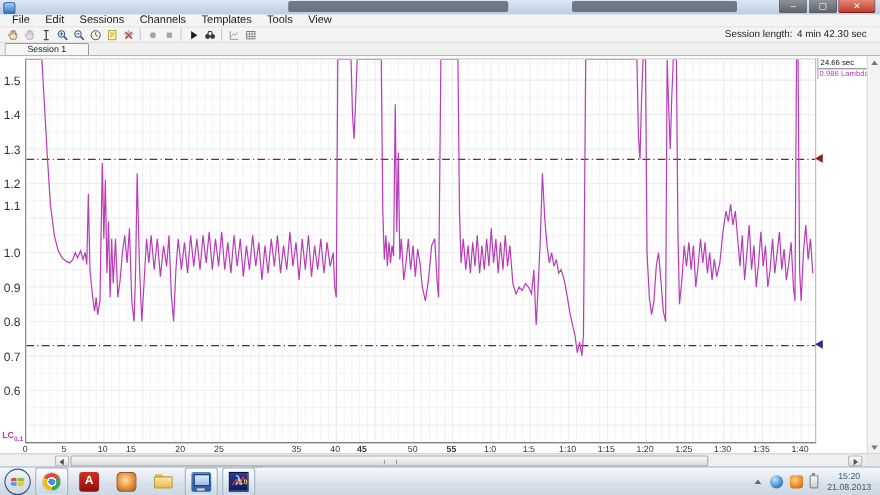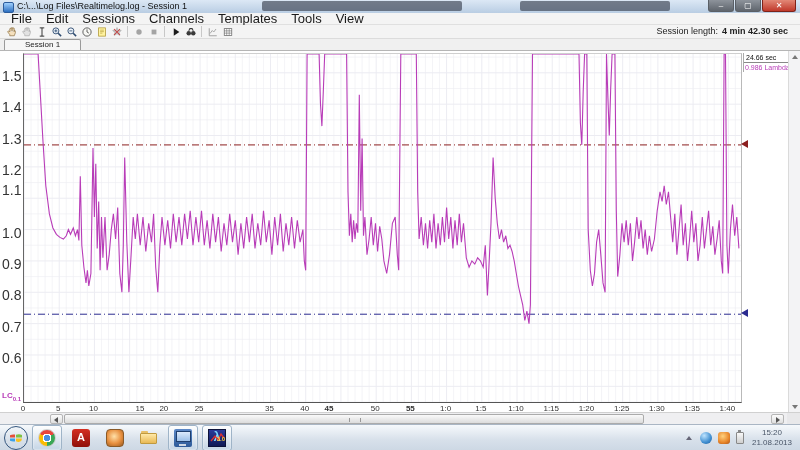--- a/index.html
+++ b/index.html
@@ -10,39 +10,39 @@
   #titlebar{position:absolute;left:0;top:0;width:800px;height:13px;background:linear-gradient(#dce8f5,#b9cde3);border-bottom:1px solid #8fa8c4;overflow:hidden;}
   .bg-blob{position:absolute;top:1px;height:10px;background:rgba(45,52,66,.6);border-radius:2px;}
   #win-icon{position:absolute;left:3px;top:2px;width:9px;height:9px;background:linear-gradient(#9fd0ff,#2d6fc0);border:1px solid #2c5c9c;border-radius:2px;}
   #win-title{position:absolute;left:17px;top:1px;font-size:9px;color:#111;white-space:nowrap;}
   #win-btns{position:absolute;right:4px;top:0;display:flex;}
   .wbtn{width:26px;height:12px;margin-left:1px;border:1px solid #5a5f66;border-top:none;border-radius:0 0 3px 3px;background:linear-gradient(#8d939b,#5f656d);color:#fff;font-size:8px;line-height:11px;text-align:center;box-sizing:border-box;}
   .wbtn.close{width:34px;background:linear-gradient(#e28876,#c0392b);border-color:#7e2218;}
 
   
   #menubar{position:absolute;left:0;top:13px;width:800px;height:12px;background:#f4f4f4;border-bottom:1px solid #e0e0e0;display:flex;align-items:center;padding-left:4px;box-sizing:border-box;}
-  .menu-item{font-size:13px;color:#1a1a1a;padding:0 7px;line-height:12px;}
+  .menu-item{font-size:10px;color:#1a1a1a;padding:0 7px;line-height:12px;}
 
   
   #toolbar{position:absolute;left:0;top:25px;width:800px;height:14px;background:#f4f4f4;border-bottom:1px solid #dcdcdc;display:flex;align-items:center;padding-left:4px;box-sizing:border-box;}
   .tbtn{width:15px;height:13px;display:flex;align-items:center;justify-content:center;}
   .tbtn svg{width:12px;height:12px;}
   .tb-sep{width:1px;height:11px;background:#c8c8c8;margin:0 3px;}
   #session-length{position:absolute;right:12px;top:1px;font-size:9px;color:#222;}
-  #session-length b{font-weight:bold;margin-left:4px;}
+  #session-length b{font-weight:normal;margin-left:4px;}
 
   
   #tabstrip{position:absolute;left:0;top:39px;width:800px;height:11px;background:#f0f0f0;}
   .tab{position:absolute;left:4px;top:0;height:10px;padding:0 20px;background:#f6f6f6;border:1px solid #9a9a9a;border-bottom:none;font-size:8px;line-height:10px;color:#222;border-radius:2px 2px 0 0;}
 
   
   #chart{position:absolute;left:0;top:50px;width:800px;height:362px;background:#ffffff;border-top:1px solid #b5b5b5;box-sizing:border-box;}
   #plot{position:absolute;left:23px;top:2px;width:717px;height:348px;border-left:1px solid #666;border-bottom:1px solid #555;border-right:1px solid #b9b9b9;border-top:1px solid #cfcfcf;box-sizing:content-box;background:#fff;}
   #plot svg{display:block;}
-  .ytick{position:absolute;left:2px;width:18px;text-align:left;font-size:14px;color:#333;}
+  .ytick{position:absolute;left:2px;width:18px;text-align:center;font-size:11px;color:#333;}
   .xtick{position:absolute;top:353px;width:26px;margin-left:-13px;text-align:center;font-size:8px;color:#333;}
   #axis-ch-label{position:absolute;left:2px;top:340px;font-size:8px;color:#b83cb8;font-weight:bold;}
   #axis-ch-label .sub{font-size:6px;vertical-align:-3px;}
   .thr-arrow{position:absolute;left:741px;width:0;height:0;border-top:4px solid transparent;border-bottom:4px solid transparent;border-right:7px solid #000;}
   #readout{position:absolute;left:743px;top:2px;width:44px;background:#fff;border-left:1px solid #aaa;font-size:7px;line-height:9px;}
   #readout .r-time{color:#111;border-bottom:1px solid #888;padding-left:2px;white-space:nowrap;}
   #readout .r-val{color:#b83cb8;padding-left:1px;white-space:nowrap;}
   
   #vscroll{position:absolute;left:788px;top:0;width:12px;height:362px;background:#f3f3f5;border-left:1px solid #dadada;box-sizing:border-box;}
   .vs-arrow{position:absolute;left:3px;width:0;height:0;border-left:3px solid transparent;border-right:3px solid transparent;}
@@ -90,21 +90,20 @@
 </style>
 </head>
 <body>
 
 <div id="app">
 
   <div id="titlebar">
     <div class="bg-blob" style="left:262px;width:200px;"></div>
     <div class="bg-blob" style="left:520px;width:150px;"></div>
     <div id="win-icon"></div>
-    <div id="win-title">C:\...\Log Files\Realtimelog.log - Session 1</div>
     <div id="win-btns">
         <span class="wbtn">–</span>
         <span class="wbtn">▢</span>
         <span class="wbtn close">✕</span>
       </div>
   </div>
 
   <div id="menubar">
       <span class="menu-item">File</span>
       <span class="menu-item">Edit</span>
@@ -349,21 +348,21 @@
       <div class="r-time">24.66 sec</div>
       <div class="r-val">0.986 Lambda</div>
     </div>
     <div id="vscroll">
       <div class="vs-arrow vs-up"></div>
       <div class="vs-arrow vs-down"></div>
     </div>
   <div class="xtick" style="left: 23px;">0</div>
       <div class="xtick" style="left: 58.2161px;">5</div>
       <div class="xtick" style="left: 93.4322px;">10</div>
-      <div class="xtick" style="left: 140px;">15</div>
+      <div class="xtick" style="left: 119px;">15</div>
       <div class="xtick" style="left: 163.864px;">20</div>
       <div class="xtick" style="left: 199.081px;">25</div>
       <div class="xtick" style="left: 234.297px; margin-top: 14px;">30</div>
       <div class="xtick" style="left: 269.513px; text-align: center;">35</div>
       <div class="xtick" style="left: 304.729px;">40</div>
       <div class="xtick" style="left: 329px; font-weight: bold;">45</div>
       <div class="xtick" style="left: 375.161px;">50</div>
       <div class="xtick" style="left: 410.377px; font-weight: bold;">55</div>
       <div class="xtick" style="left: 445.593px;">1:0</div>
       <div class="xtick" style="left: 480.809px;">1:5</div>

